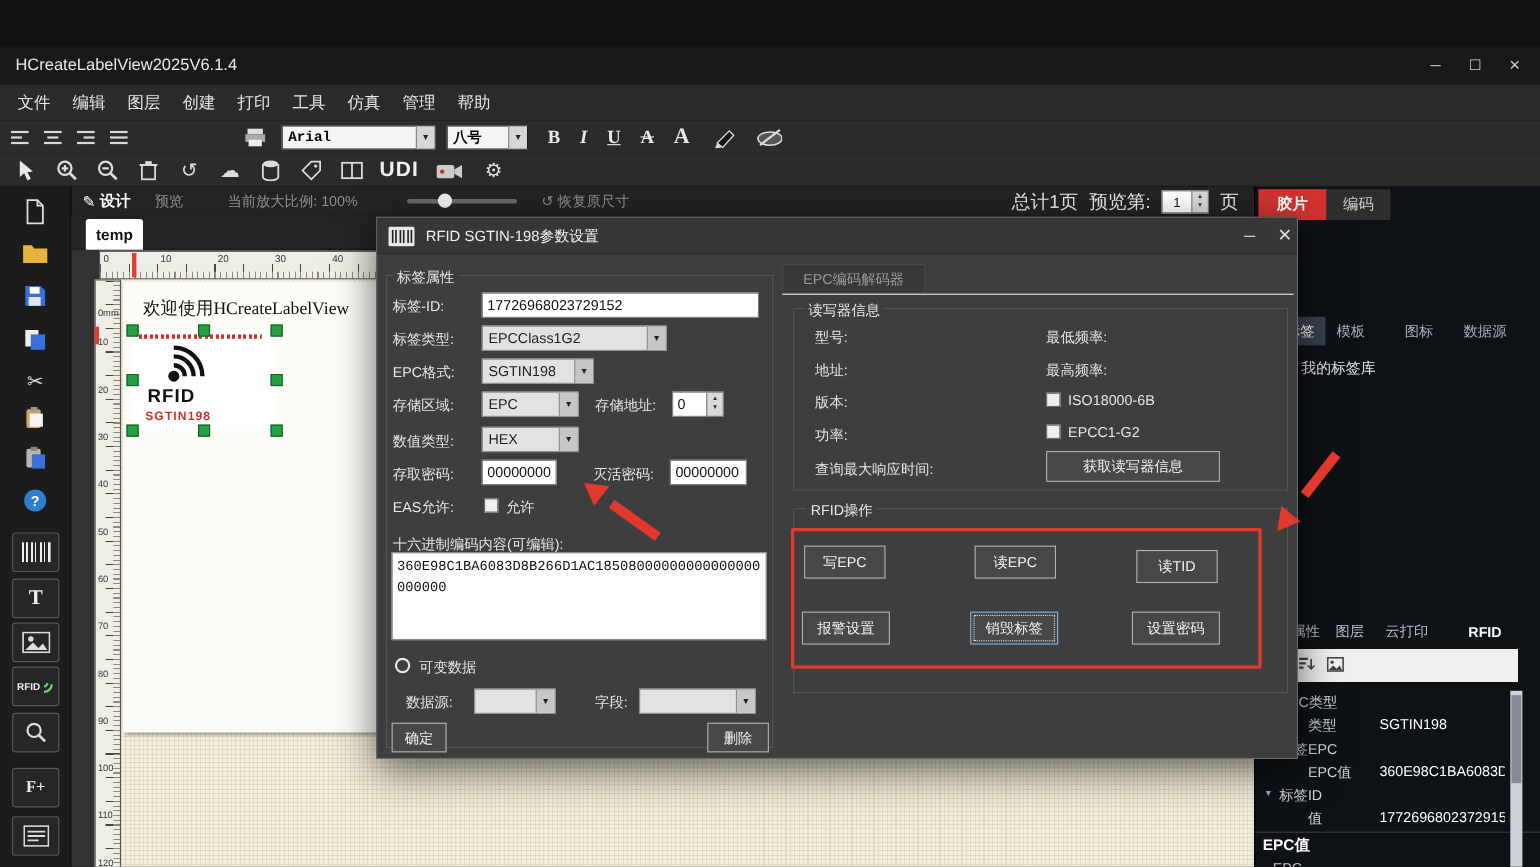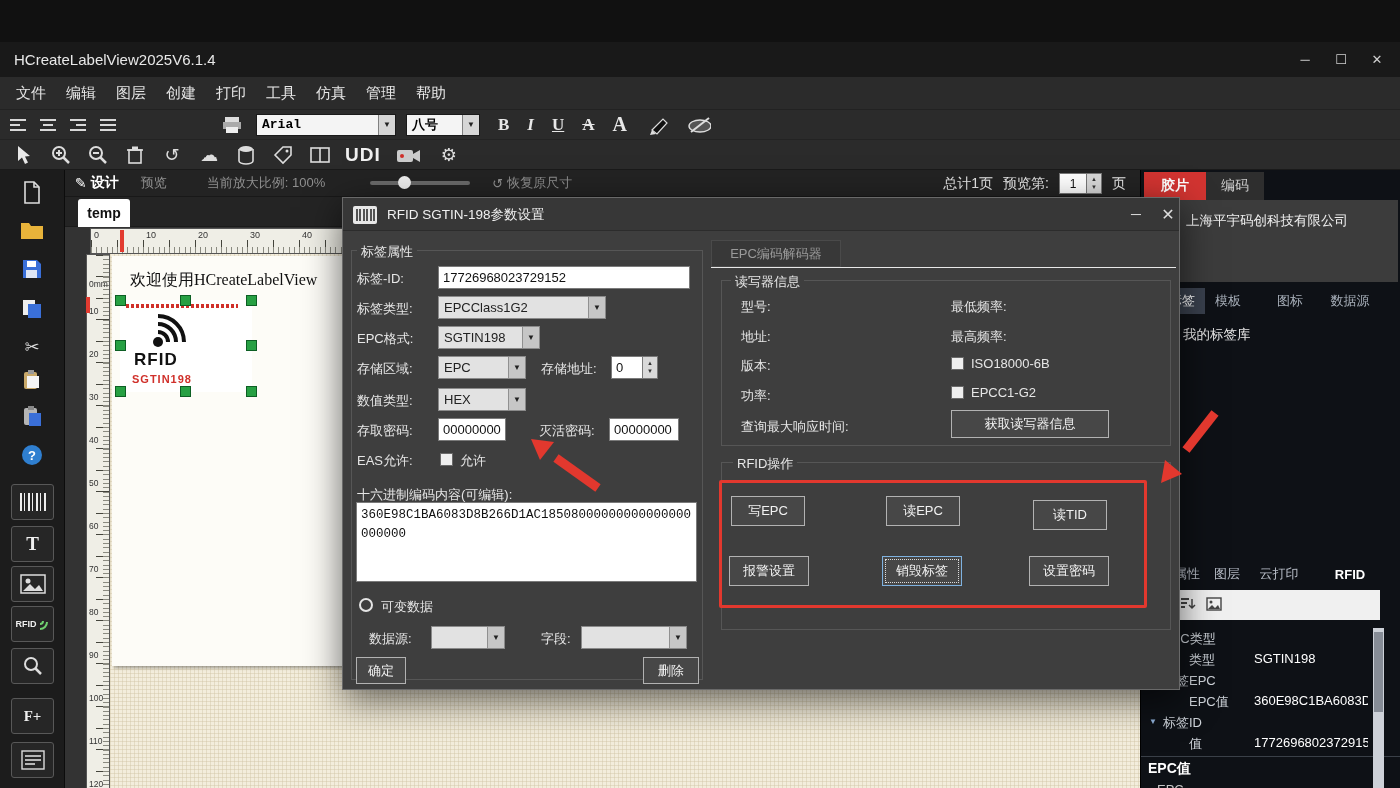--- a/index.html
+++ b/index.html
@@ -38,21 +38,21 @@
 .t2{display:inline-flex;align-items:center;justify-content:center;width:24px;height:26px;color:#ddd;font-size:18px;line-height:1;}
 .udi{font-weight:bold;color:#f0f0f0;font-size:19px;letter-spacing:1px;width:auto;}
 
 
 .designbar{position:absolute;top:128px;left:65px;width:1075px;height:27px;background:#232323;display:flex;align-items:center;border-bottom:1px solid #181818;}
 .db-design{color:#fff;font-size:14px;font-weight:bold;margin-left:12px;}
 .db-dim{color:#8f8f8f;font-size:13px;}
 .slider{width:100px;height:4px;background:#6a6a6a;border-radius:2px;position:relative;margin-left:45px;}
 .thumb{position:absolute;left:28px;top:-5px;width:13px;height:13px;border-radius:50%;background:#efefef;}
 .db-right{position:absolute;right:14px;top:0;height:27px;display:flex;align-items:center;gap:10px;}
-.db-white{color:#e8e8e8;font-size:14px;}
+.db-white{color:#e8e8e8;font-size:17px;}
 .spinbox{display:flex;height:21px;}
 .spininput{width:28px;height:21px;background:#fff;border:1px solid #777;color:#111;font-size:12px;text-align:center;font-family:inherit;}
 .spinarr{width:15px;height:21px;background:#d9d9d9;border:1px solid #777;border-left:none;display:flex;flex-direction:column;align-items:center;justify-content:center;color:#333;}
 .spinarr span{font-size:6px;line-height:1.2;}
 
 
 .sidebar{position:absolute;top:128px;left:0;width:65px;height:660px;background:#1c1c1c;border-right:1px solid #0c0c0c;}
 .sbicon{position:absolute;left:14px;width:36px;height:30px;display:flex;align-items:center;justify-content:center;color:#ddd;}
 .toolbtn{position:absolute;left:11px;width:43px;height:36px;background:#262626;border:1px solid #585858;border-radius:3px;display:flex;align-items:center;justify-content:center;color:#eee;}
 .help-circ{width:20px;height:20px;border-radius:50%;background:#2f7fd0;color:#fff;font-weight:bold;display:flex;align-items:center;justify-content:center;font-size:13px;}
@@ -441,23 +441,20 @@
       </div>
     </div>
     <div class="statusbar">
       <span class="statustext">powered by@69txm.cn</span>
     </div>
   </div>
 
   <div class="rightpanel">
     <span class="rp-tab rp-film">胶片</span>
     <span class="rp-tab rp-encode">编码</span>
-    <div class="companybar">
-      <span class="companytext">上海平宇码创科技有限公司</span>
-    </div>
     <span class="ltab ltab-active" style="left:18px;width:46px">标签</span>
     <span class="ltab" style="left:64px;width:46px">模板</span>
     <span class="ltab" style="left:126px;width:46px">图标</span>
     <span class="ltab" style="left:178px;width:62px">数据源</span>
     <span class="libtitle">我的标签库</span>
     <span class="ptab" style="left:26px;width:40px">属性</span>
     <span class="ptab" style="left:66px;width:40px">图层</span>
     <span class="ptab" style="left:110px;width:56px">云打印</span>
     <span class="ptab ptab-active" style="left:186px;width:46px">RFID</span>
     <div class="rp-toolbar">

